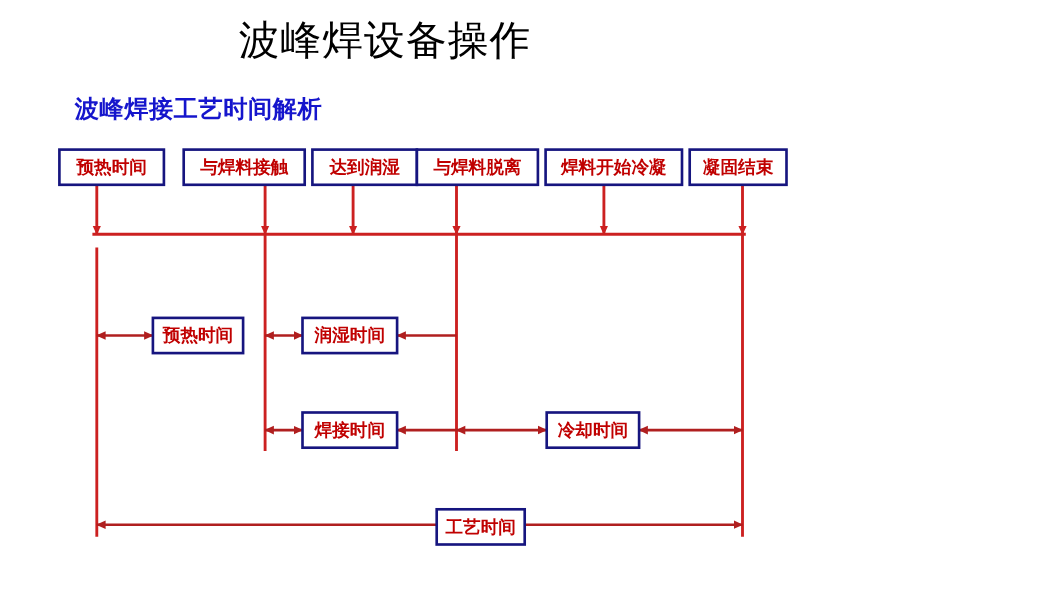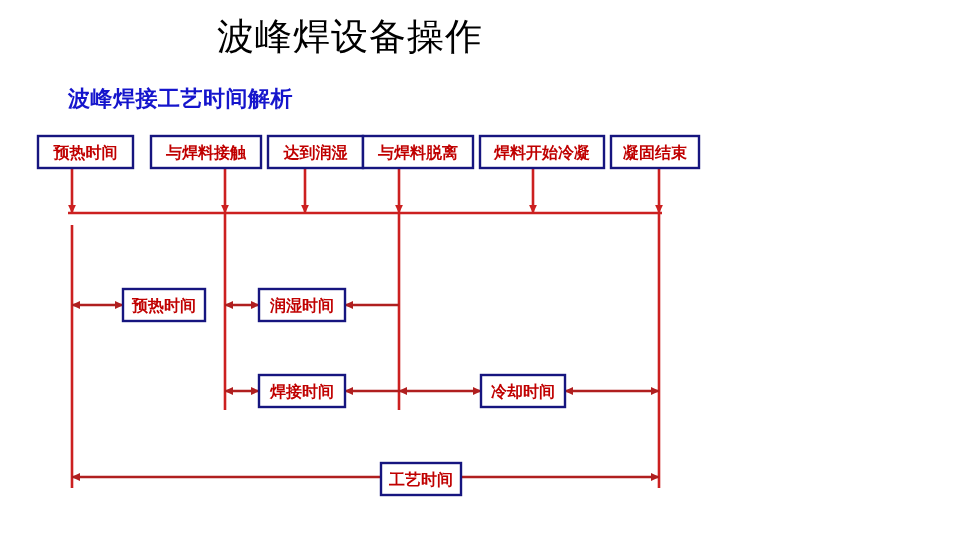--- a/index.html
+++ b/index.html
@@ -40,21 +40,21 @@
     top: 84px;
     font-family: "DejaVu Sans", "Liberation Sans", sans-serif;
     font-size: 22px;
     font-weight: bold;
     color: #1515cc;
     letter-spacing: 0.5px;
     white-space: nowrap;
   }
   #diagram {
     position: absolute;
-    left: 0;
+    left: 16px;
     top: 120px;
     width: 769px;
     height: 400px;
   }
   svg { display: block; }
   .node-rect {
     fill: #ffffff;
     stroke: #16157f;
     stroke-width: 2.4;
   }

